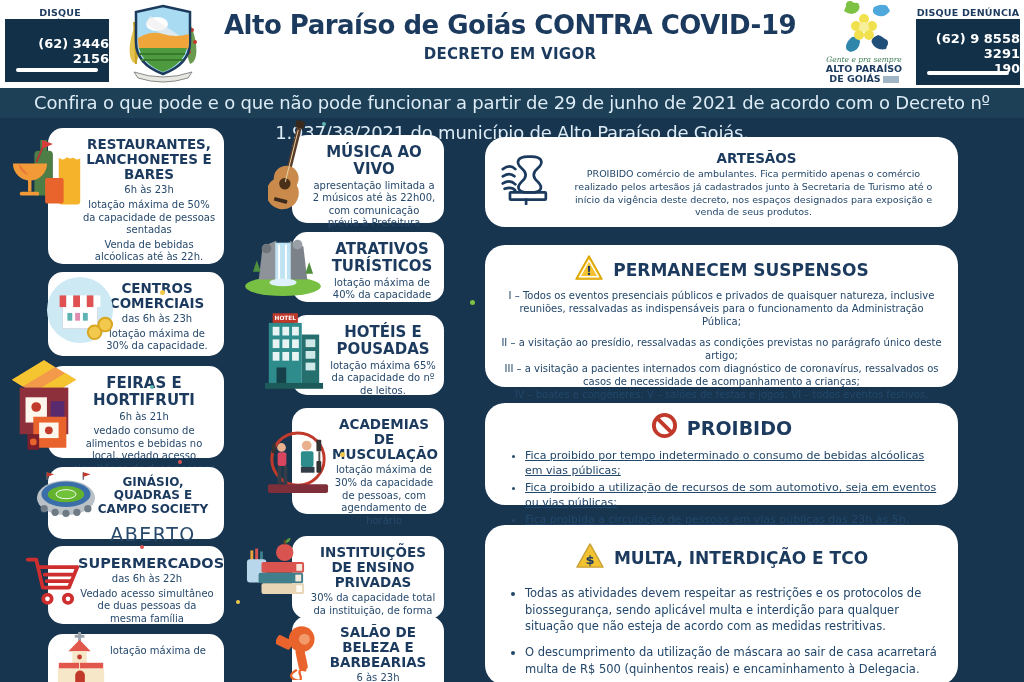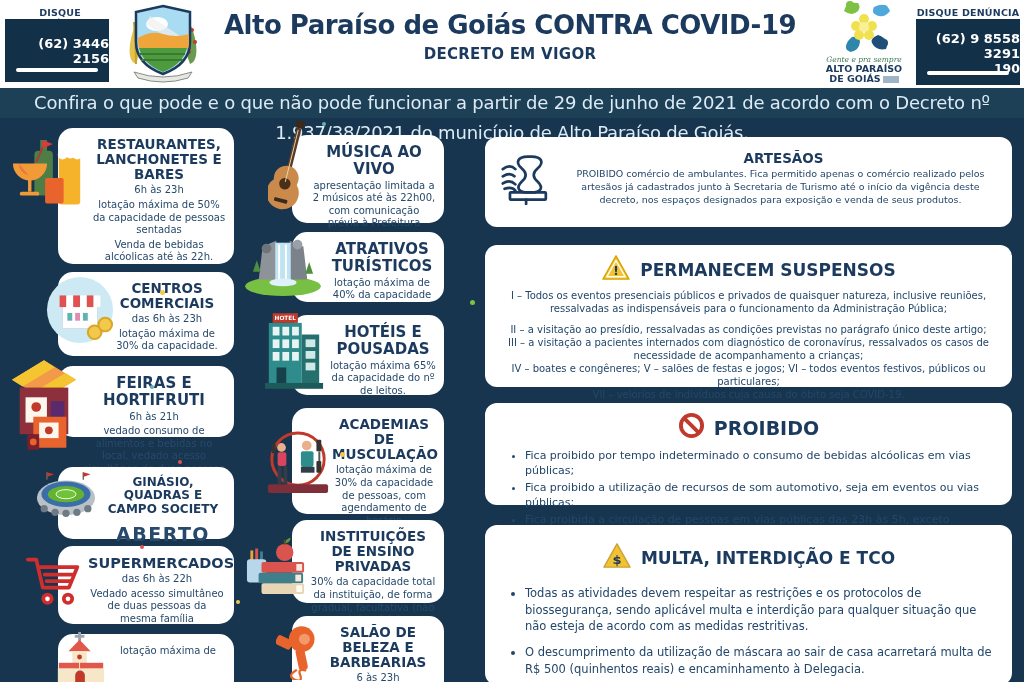--- a/index.html
+++ b/index.html
@@ -28,55 +28,55 @@
   .logo-fineprint { display:inline-block; width:16px; height:7px; background:#9fb4c4; vertical-align:middle; margin-left:2px; }
 
   
   .banner { position:absolute; left:0; top:88px; width:1024px; height:30px; background:#1d4057;
             color:#dcebf5; font-size:18px; line-height:30px; text-align:center; letter-spacing:-0.2px; }
 
   
   .card { position:absolute; background:#fff; border-radius:15px; text-align:center; padding:9px 8px; }
   .card-title { font-weight:bold; font-size:13.5px; line-height:1.12; color:#1b3a5e; }
   .card-line { font-size:10px; line-height:1.26; color:#27496b; margin-top:2px; }
-  .status-line { font-size:19px; letter-spacing:1.5px; color:#27496b; margin-top:7px; font-weight:bold; }
+  .status-line { font-size:19px; letter-spacing:1.5px; color:#27496b; margin-top:7px; font-weight:normal; }
   .ico { position:absolute; }
 
-  .col1 { left:58px; width:176px; }
+  .col1 { left:48px; width:176px; }
   .c11 { top:128px; height:136px; padding-left:34px; }
   .c12 { top:272px; height:84px;  padding-left:50px; }
-  .c13 { top:366px; height:71px;  padding-left:24px; }
+  .c13 { top:366px; height:92px;  padding-left:24px; }
   .c14 { top:467px; height:72px;  padding-left:42px; }
   .c14 .card-title { font-size:12px; }
   .c15 { top:546px; height:78px;  padding-left:30px; }
   .c15 .card-title { font-size:14.5px; }
   .c16 { top:634px; height:90px;  padding-left:52px; }
 
   .col2 { left:292px; width:152px; }
   .c21 { top:135px; height:88px;  padding-left:20px; }
   .c21 .card-title { font-size:15px; }
   .c22 { top:232px; height:70px;  padding-left:36px; }
   .c23 { top:315px; height:80px;  padding-left:38px; }
   .c24 { top:408px; height:106px; padding-left:40px; }
-  .c25 { top:520px; height:83px;  padding-left:18px; }
+  .c25 { top:536px; height:83px;  padding-left:18px; }
   .c26 { top:616px; height:80px;  padding-left:28px; }
 
   
-  .section { position:absolute; left:485px; width:527px; background:#fff; border-radius:12px; padding:9px 14px; color:#23476a; }
+  .section { position:absolute; left:485px; width:473px; background:#fff; border-radius:20px; padding:9px 14px; color:#23476a; }
   .sec-title { display:flex; align-items:center; justify-content:center; gap:9px;
                font-weight:bold; color:#1b3a5e; }
   .s1 { top:137px; height:90px; }
   .s1 .sec-title { font-size:13.5px; margin-left:70px; margin-top:4px; }
   .s1 .sec-par { font-size:9.5px; line-height:1.35; text-align:center; margin:2px 6px 0 70px; }
   .s2 { top:245px; height:142px; }
   .s2 .sec-title { font-size:17px; }
   .s2 .sec-par { font-size:10px; line-height:1.3; text-align:center; margin-top:4px; }
   .s3 { top:403px; height:102px; }
   .s3 .sec-title { font-size:19px; }
-  .s3 ul { margin:5px 0 0 10px; padding-left:16px; }
+  .s3 ul { margin:5px 0 0 10px; padding-left:16px;text-decoration:underline; }
   .s3 li { font-size:11px; line-height:1.4; margin-bottom:1px; }
   .s4 { top:525px; height:160px; }
   .s4 .sec-title { font-size:17px; margin-top:8px; }
   .s4 ul { margin:12px 0 0 10px; padding-left:16px; }
   .s4 li { font-size:11.5px; line-height:1.45; margin-bottom:9px; }
   li::marker { color:#23476a; }
 
   .dot { position:absolute; border-radius:50%; }
 </style>
 </head>

